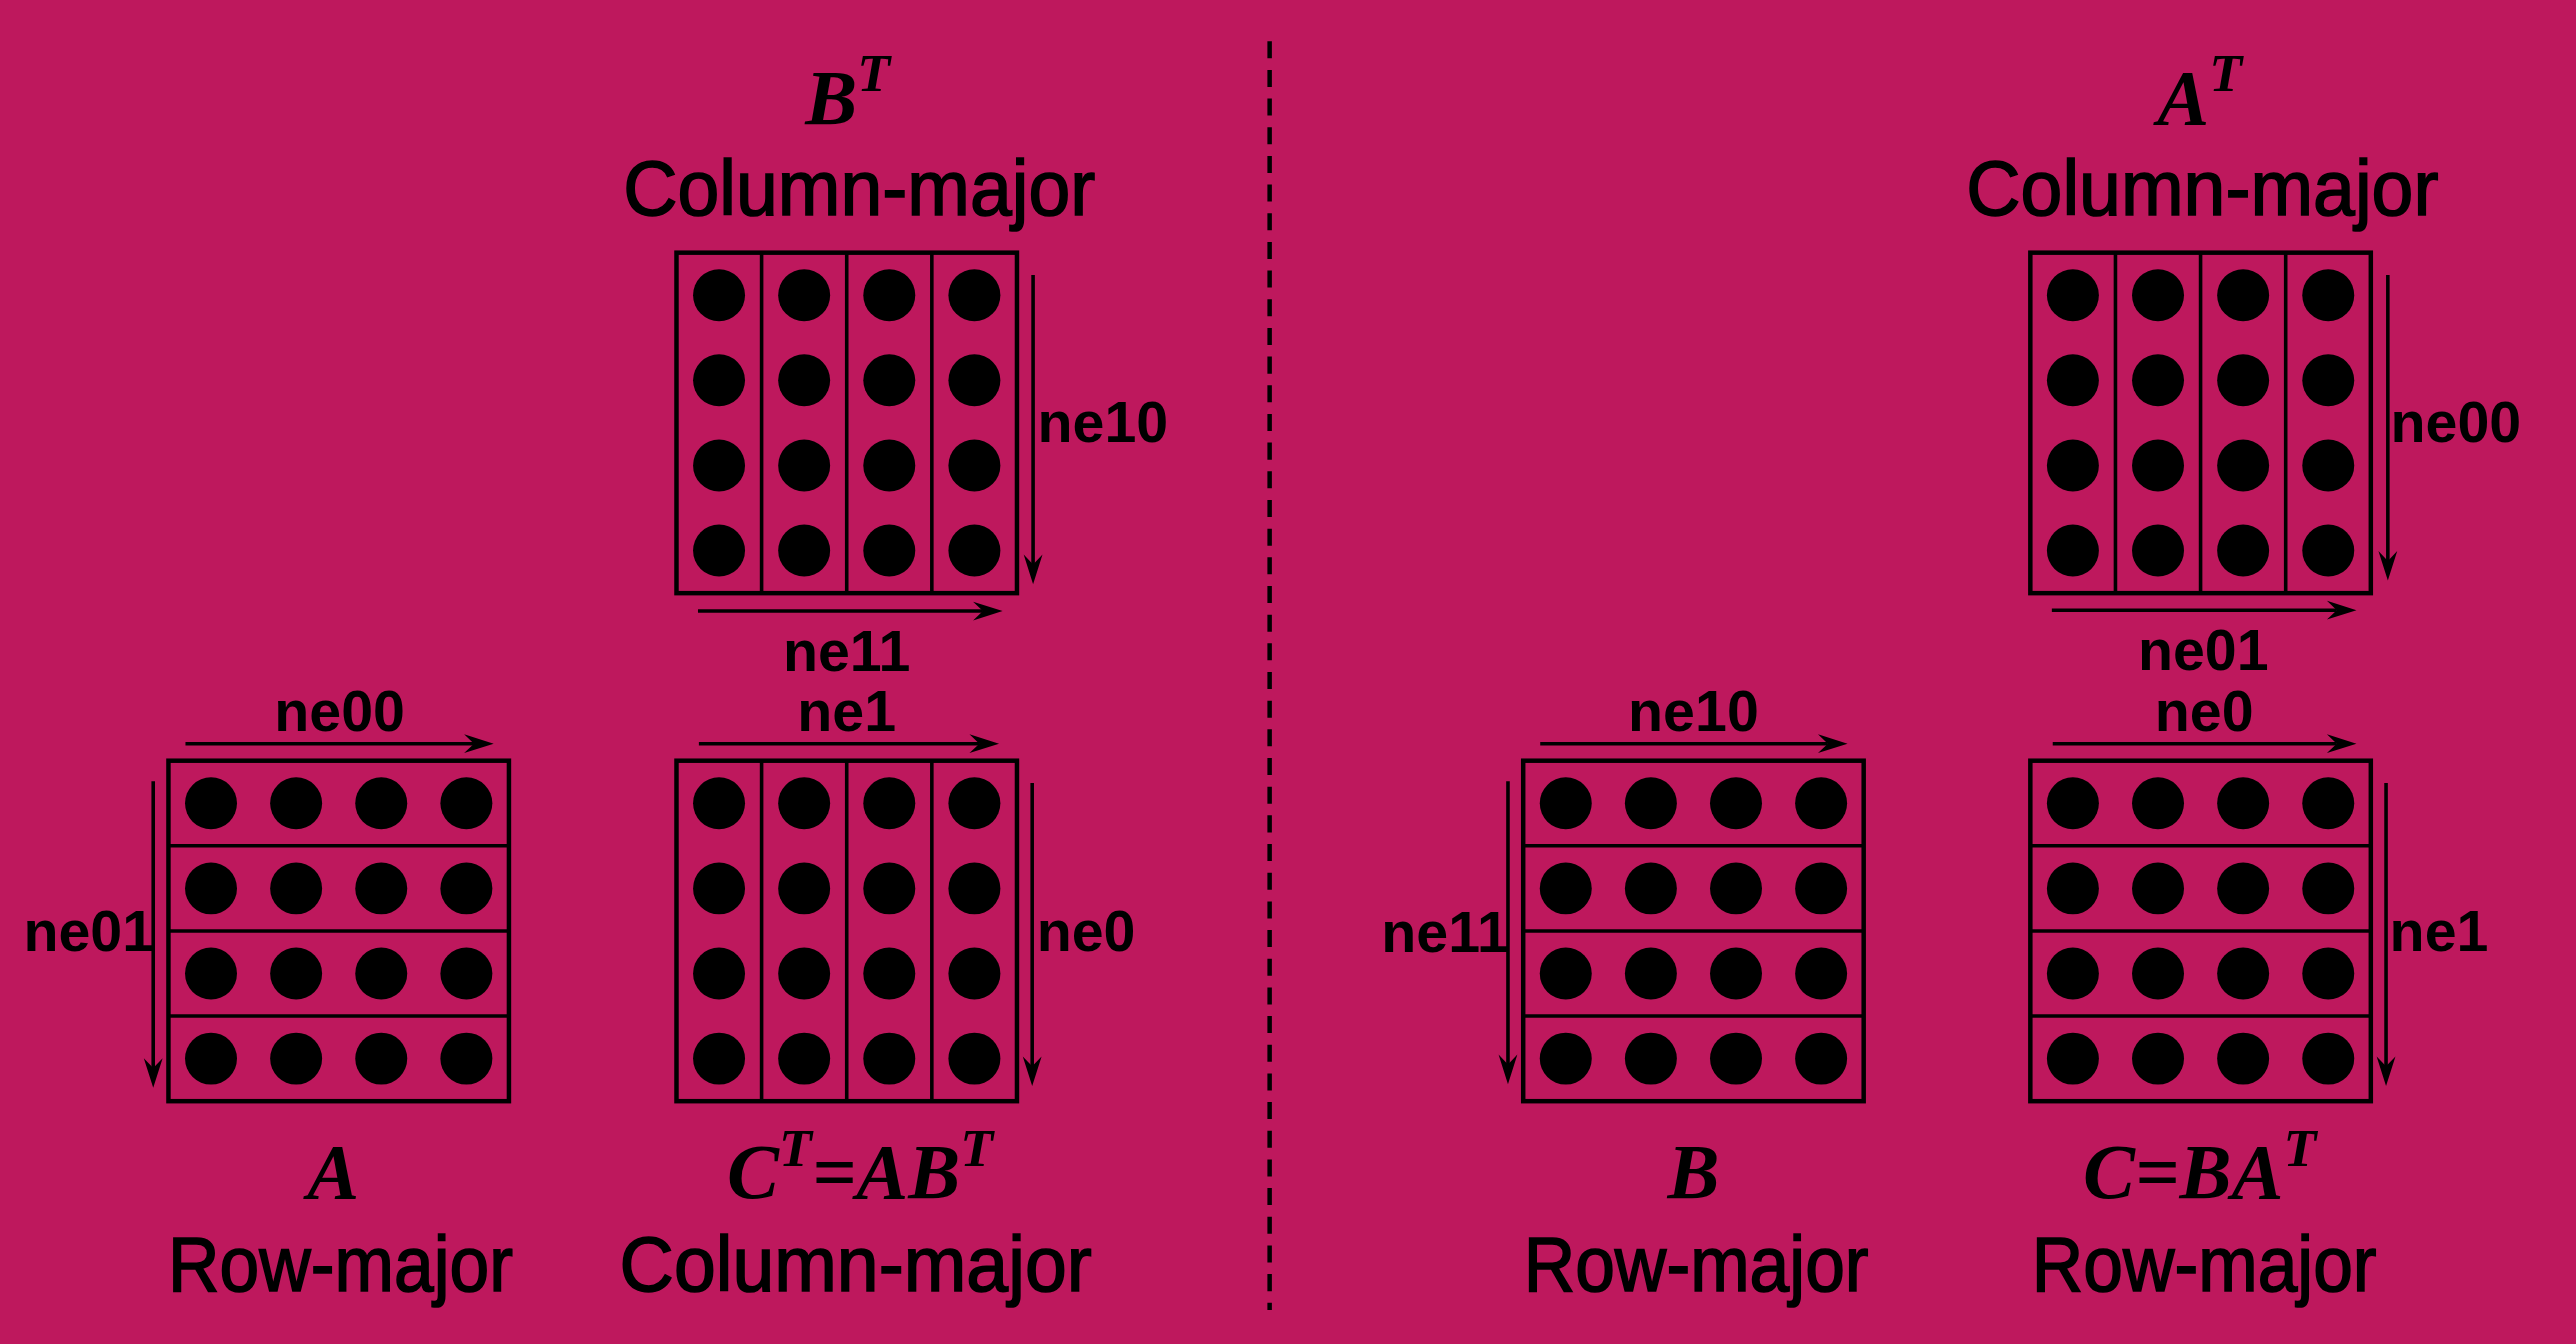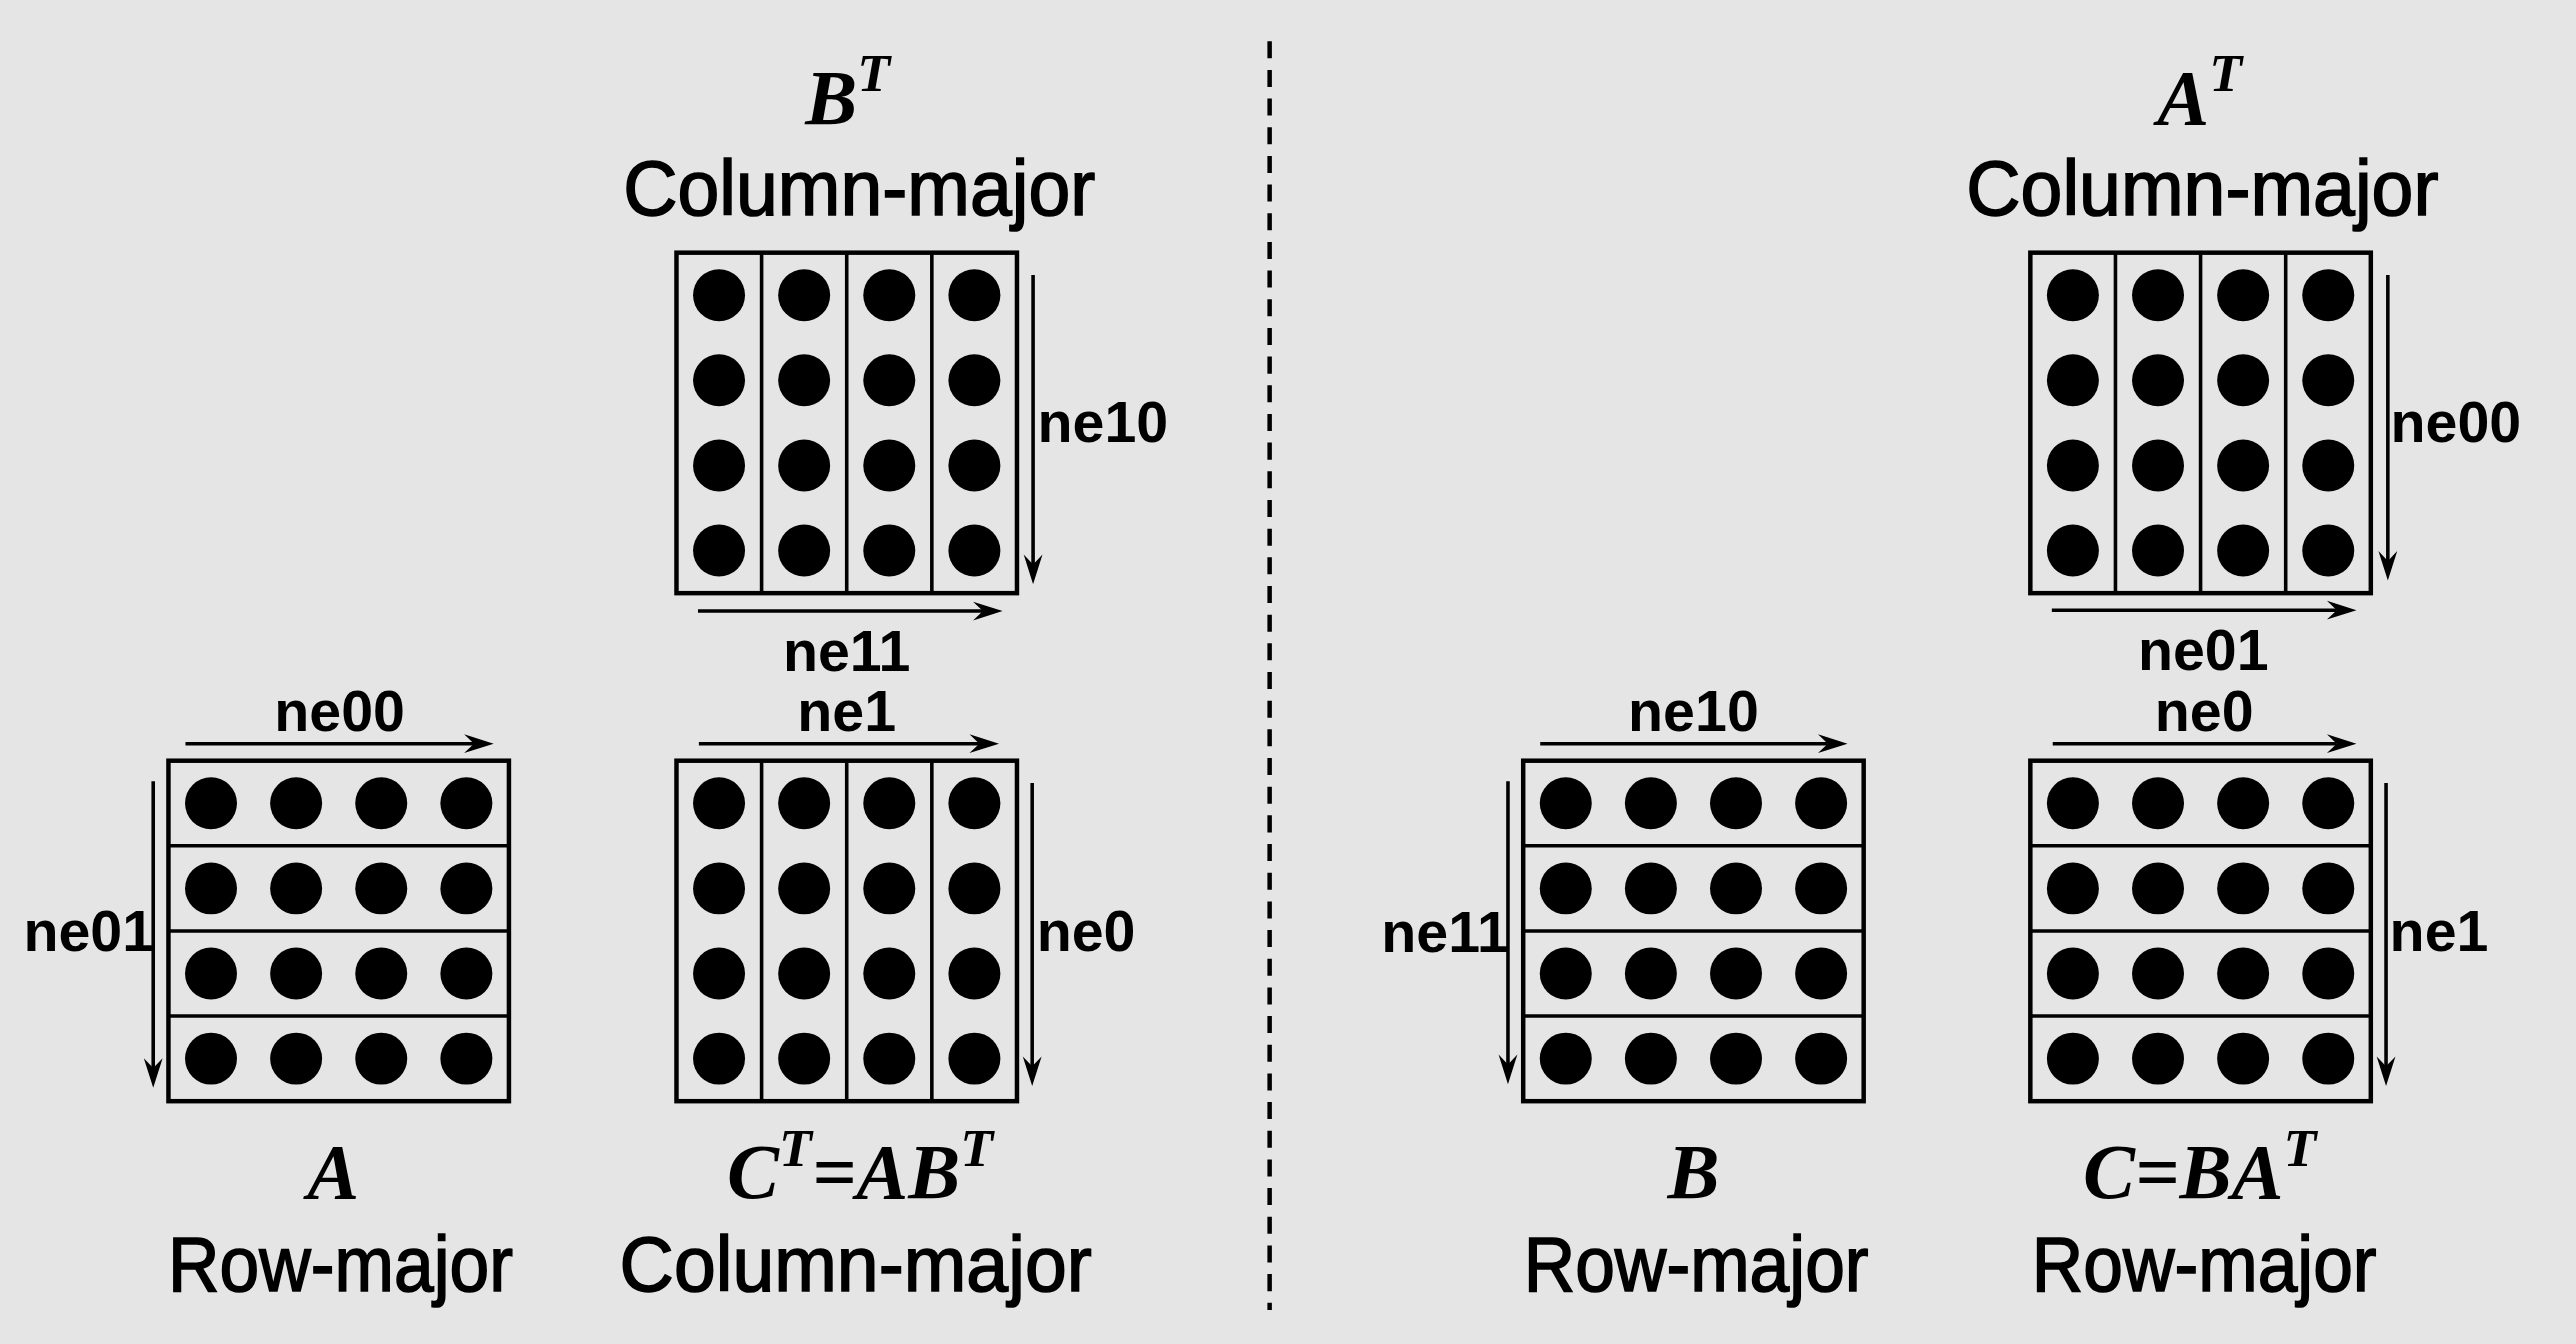--- a/index.html
+++ b/index.html
@@ -1,16 +1,16 @@
 <!DOCTYPE html>
 <html style="font-size:14.3px"><head>
 <meta charset="utf-8">
 <style>
   html, body { margin: 0; padding: 0; background: #ffffff; }
-  .canvas { width: 2576px; height: 1344px; position: relative; background: #e5e5e5; overflow: hidden; }
+  .canvas { width: 2576px; height: 1344px; position: relative; background: #be185d; overflow: hidden; }
   svg { display: block; }
   .mbox   { fill: none; stroke: #000000; stroke-width: 5; }
   .mdiv   { stroke: #000000; stroke-width: 4; }
   .dot    { fill: #000000; stroke: none; }
   .aline  { stroke: #000000; stroke-width: 4; fill: none; }
   .ahead  { fill: #000000; stroke: none; }
   .dashln { stroke: #000000; stroke-width: 5; stroke-dasharray: 19 13; fill: none; }
   .nlab   { font-family: "Liberation Sans", sans-serif; font-weight: 700; font-size: 64px; fill: #000000; }
   .slab   { font-family: "Liberation Sans", sans-serif; font-weight: 400; font-size: 86px; fill: #000000;
             stroke: #000000; stroke-width: 1.8; }

